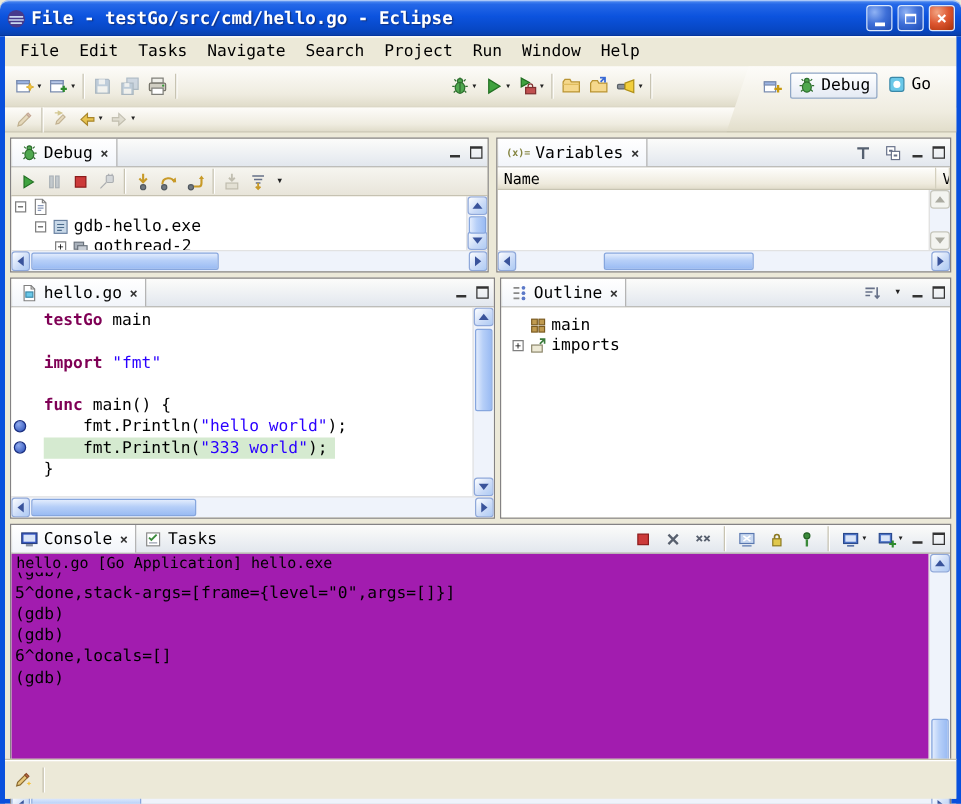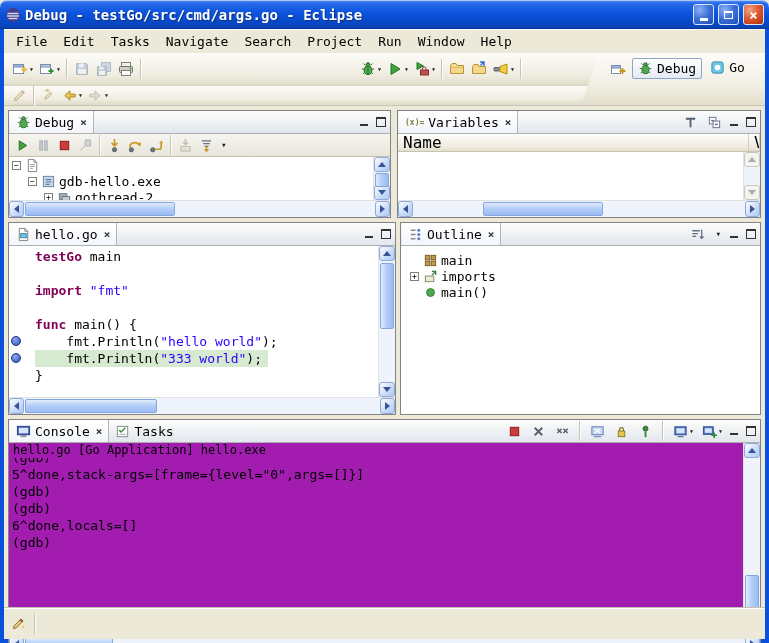--- a/index.html
+++ b/index.html
@@ -60,21 +60,21 @@
 
   
   .tree{background:#fff;flex:1;overflow:hidden}
   .trow{display:flex;align-items:center;height:16px;white-space:pre;overflow:hidden}
   .exp{width:9px;height:9px;flex:none;border:1px solid #808080;background:#fff;font-size:8px;line-height:7px;text-align:center;margin:0 4px 0 3px;box-sizing:border-box;color:#000}
   .expsp{width:16px;flex:none}
   .tlabel{padding-left:3px}
   .ind1{padding-left:16px}.ind2{padding-left:32px}
 
   
-  .hdr{height:17px;flex:none;display:flex;background:linear-gradient(180deg,#FEFEFC,#EFEBDE 75%,#E2DDCB);border-bottom:1px solid #C8C4B2;font-size:16px}
+  .hdr{height:17px;flex:none;display:flex;background:linear-gradient(180deg,#FEFEFC,#EFEBDE 75%,#E2DDCB);border-bottom:1px solid #C8C4B2;font-size:12px}
   .hcell{padding:0 5px;border-right:1px solid #D4D0BE;box-shadow:inset 0 1px 0 #fff;display:flex;align-items:center;box-sizing:border-box;overflow:hidden}
 
   
   .sbv{width:16px;flex:none;display:flex;flex-direction:column;background:#EFF3FB;border-left:1px solid #E2E2E2}
   .sbh{height:16px;flex:none;display:flex;background:#EFF3FB;border-top:1px solid #E2E2E2}
   .sbb{flex:none;width:15px;height:15px;display:flex;align-items:center;justify-content:center;background:linear-gradient(135deg,#FDFEFF 0%,#C9DAF7 60%,#AECBF4 100%);border:1px solid #8FA8DA;border-radius:3px;box-sizing:border-box}
   .sbv .sbb{width:16px}
   .sbh .sbb{height:16px}
   .sbtr{flex:1;position:relative}
   .sbth{position:absolute;border:1px solid #86A6DE;border-radius:2px;box-sizing:border-box}
@@ -116,21 +116,21 @@
 
 <div class="window">
 
   <div class="titlebar">
     <span class="ic">
         <svg viewBox="0 0 16 16">
           <circle cx="8" cy="8" r="7" fill="#473A8C"></circle>
           <path d="M2.5 6.5h11M2 9h12M3.5 11.5h9" stroke="#C9D7F0" stroke-width="1.3" fill="none"></path>
         </svg>
       </span>
-    <span class="wtitle">Debug - testGo/src/cmd/args.go - Eclipse</span>
+    <span class="wtitle">File - testGo/src/cmd/hello.go - Eclipse</span>
     <span class="cap mn">
         <i class="gmin"></i>
       </span>
     <span class="cap mx">
         <i class="gmax"></i>
       </span>
     <span class="cap cl">×</span>
   </div>
 
   <div class="frame">
@@ -641,27 +641,20 @@
           <span class="tlabel">main</span>
         </div>
         <div class="trow" style="padding-left:6px">
           <span class="exp">+</span>
           <span class="ic ic14"><svg viewBox="0 0 16 16">
                   <rect x="2.5" y="7.5" width="9" height="6" fill="#EDE9D5" stroke="#8A8468"></rect>
                   <path d="M13.5 2.5l-4 4M9.5 2.5h4v4" fill="none" stroke="#3A7A3A" stroke-width="1.4"></path>
                 </svg></span>
           <span class="tlabel">imports</span>
         </div>
-        <div class="trow" style="padding-left:6px">
-          <span class="expsp"></span>
-          <span class="ic ic14"><svg viewBox="0 0 16 16">
-                  <circle cx="8" cy="8" r="4.2" fill="#4FA84F" stroke="#2E7E2E"></circle>
-                </svg></span>
-          <span class="tlabel">main()</span>
-        </div>
       </div>
     </div>
 
     <div class="view v-console">
       <div class="vtitle">
         <span class="vtab on">
           <span class="ic ic14">
                 <svg viewBox="0 0 16 16">
                   <rect x="1.5" y="2.5" width="13" height="9" fill="#3A5AC8" stroke="#28407E"></rect>
                   <rect x="3" y="4" width="10" height="6" fill="#D8E4F8"></rect>

